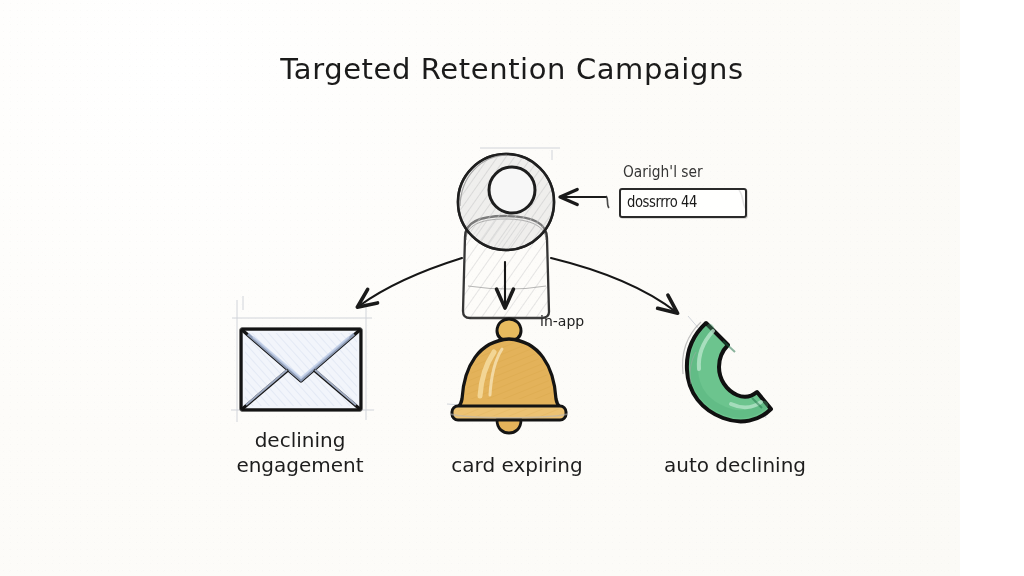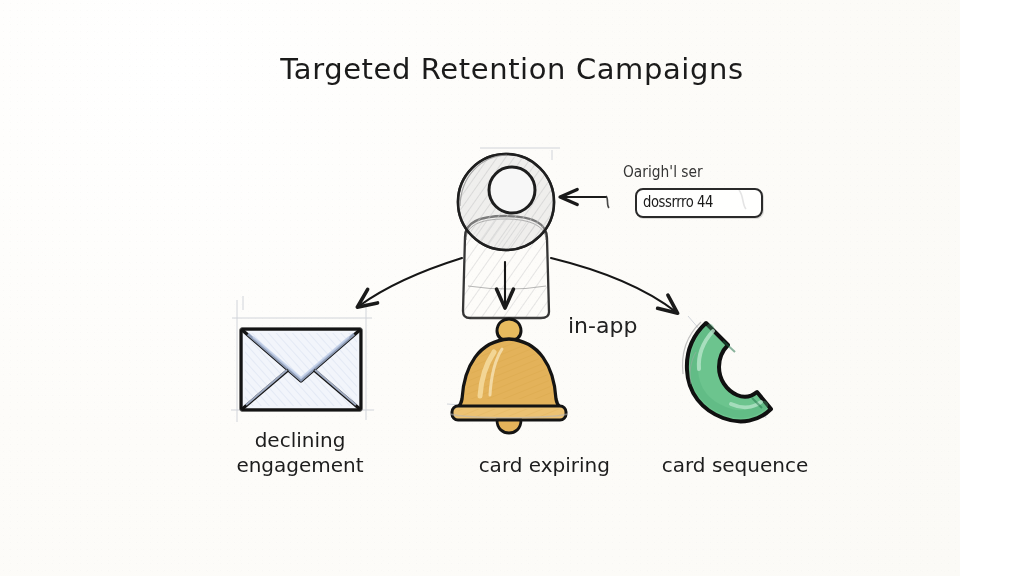--- a/index.html
+++ b/index.html
@@ -60,32 +60,31 @@
   .caption {
     position: absolute;
     text-align: center;
     font-family: "DejaVu Sans", sans-serif;
     font-size: 20px;
     line-height: 25px;
     color: #1d1d1d;
     white-space: pre-line;
   }
   #caption-email      { left: 195px; top: 428px; width: 210px; }
-  #caption-inapp      { left: 400px; top: 453px; width: 210px; text-align: right; }
+  #caption-inapp      { left: 412px; top: 453px; width: 210px; }
   #caption-phone      { left: 625px; top: 453px; width: 220px; }
 
   
   #label-inapp-channel {
     position: absolute;
     left: 540px;
     top: 313px;
     font-family: "DejaVu Sans", sans-serif;
-    font-size: 22px;
+    font-size: 14px;
     color: #222222;
-    margin-left: 28px;
   }
 
   
   #annotation {
     position: absolute;
     left: 608px;
     top: 163px;
     width: 130px;
     height: 62px;
     margin-left: 11px;
@@ -98,26 +97,26 @@
     font-size: 15px;
     color: #202020;
     white-space: nowrap;
     transform: scaleX(0.92);
     transform-origin: left top;
     filter: blur(0.25px);
     opacity: .9;
   }
   #annotation-box {
     position: absolute;
-    left: 16px;
+    left: 0px;
     top: 25px;
     width: 124px;
     height: 26px;
     border: 2px solid #2a2a2a;
-    border-radius: 8px;
+    border-radius: 3px;
     background: rgba(255,255,255,0.85);
     box-shadow: 1px 1px 0 rgba(120,120,120,.25);
   }
   #annotation-box-text {
     position: absolute;
     left: 6px;
     top: 3px;
     font-family: "DejaVu Sans", sans-serif;
     font-size: 15px;
     color: #1a1a1a;
@@ -277,15 +276,15 @@
     </div>
   </div>
 
   <div id="label-inapp-channel">in-app</div>
 
   <div class="caption" id="caption-email">declining
 engagement</div>
 
   <div class="caption" id="caption-inapp">card expiring</div>
 
-  <div class="caption" id="caption-phone">card sequence</div>
+  <div class="caption" id="caption-phone">auto declining</div>
 
 </div>
 
 </body></html>

